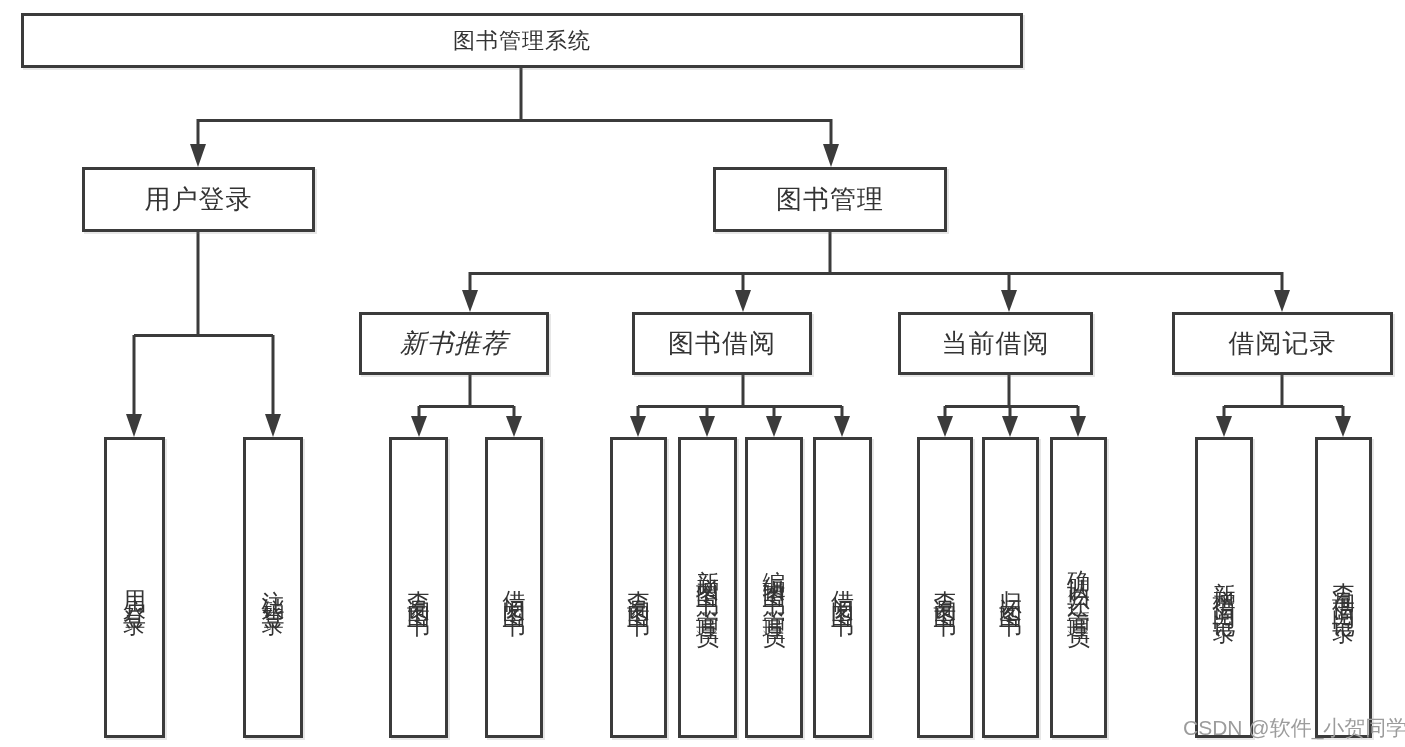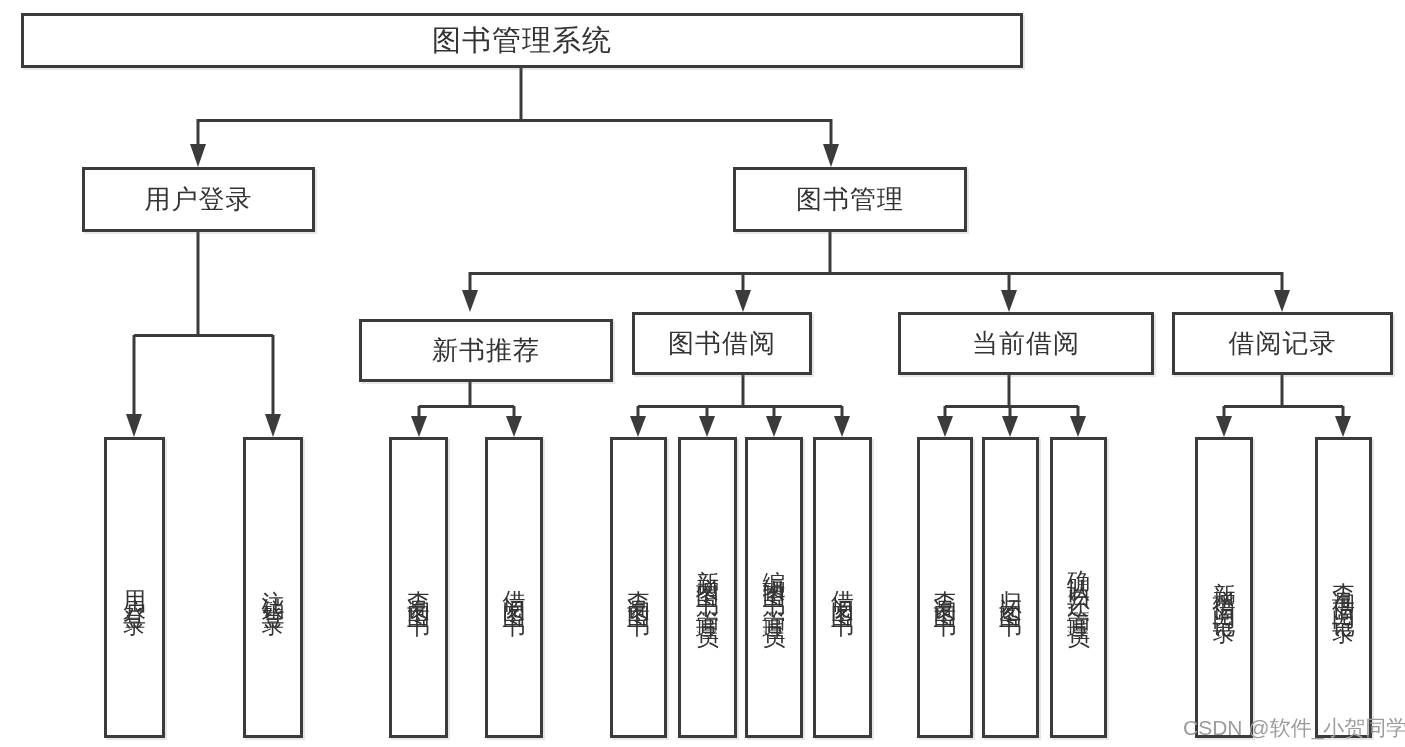--- a/index.html
+++ b/index.html
@@ -22,21 +22,21 @@
   #wires polygon{fill:var(--line);stroke:none;}
   .node{
     position:absolute;
     box-sizing:border-box;
     border:3px solid var(--line);
     background:var(--bg);
     display:flex;align-items:center;justify-content:center;
     box-shadow:2px 2px 0 rgba(120,120,120,0.18);
     text-align:center;
   }
-  .lvl1{font-size:29px;letter-spacing:1px;text-align:right;}
+  .lvl1{font-size:22px;letter-spacing:1px;text-align:right;}
   .lvl2,.lvl3{font-size:26px;letter-spacing:1px;}
   .leaf{
     font-size:23px;
     writing-mode:vertical-rl;
     text-orientation:mixed;
     letter-spacing:8px;
     line-height:1;
   }
   .watermark{
     position:absolute;
@@ -127,31 +127,31 @@
     </g>
   </svg>
 
   <div class="node lvl1" style="left:21px;top:13px;width:1002px;height:55px;">
     <span>图书管理系统</span>
   </div>
 
   <div class="node lvl2" style="left:82px;top:167px;width:233px;height:65px;">
     <span>用户登录</span>
   </div>
-  <div class="node lvl2" style="left:713px;top:167px;width:234px;height:65px;margin-left:20px;">
+  <div class="node lvl2" style="left:713px;top:167px;width:234px;height:65px;">
     <span>图书管理</span>
   </div>
 
-  <div class="node lvl3" style="left:359px;top:319px;width:254px;height:63px;">
+  <div class="node lvl3" style="left:359px;top:312px;width:190px;height:63px;font-style:italic;">
     <span>新书推荐</span>
   </div>
   <div class="node lvl3" style="left:632px;top:312px;width:180px;height:63px;">
     <span>图书借阅</span>
   </div>
-  <div class="node lvl3" style="left:898px;top:312px;width:256px;height:63px;">
+  <div class="node lvl3" style="left:898px;top:312px;width:195px;height:63px;">
     <span>当前借阅</span>
   </div>
   <div class="node lvl3" style="left:1172px;top:312px;width:221px;height:63px;">
     <span>借阅记录</span>
   </div>
 
   <div class="node leaf" style="left:104px;top:437px;width:61px;height:301px;">
     <span>用户登录</span>
   </div>
   <div class="node leaf" style="left:243px;top:437px;width:60px;height:301px;">

